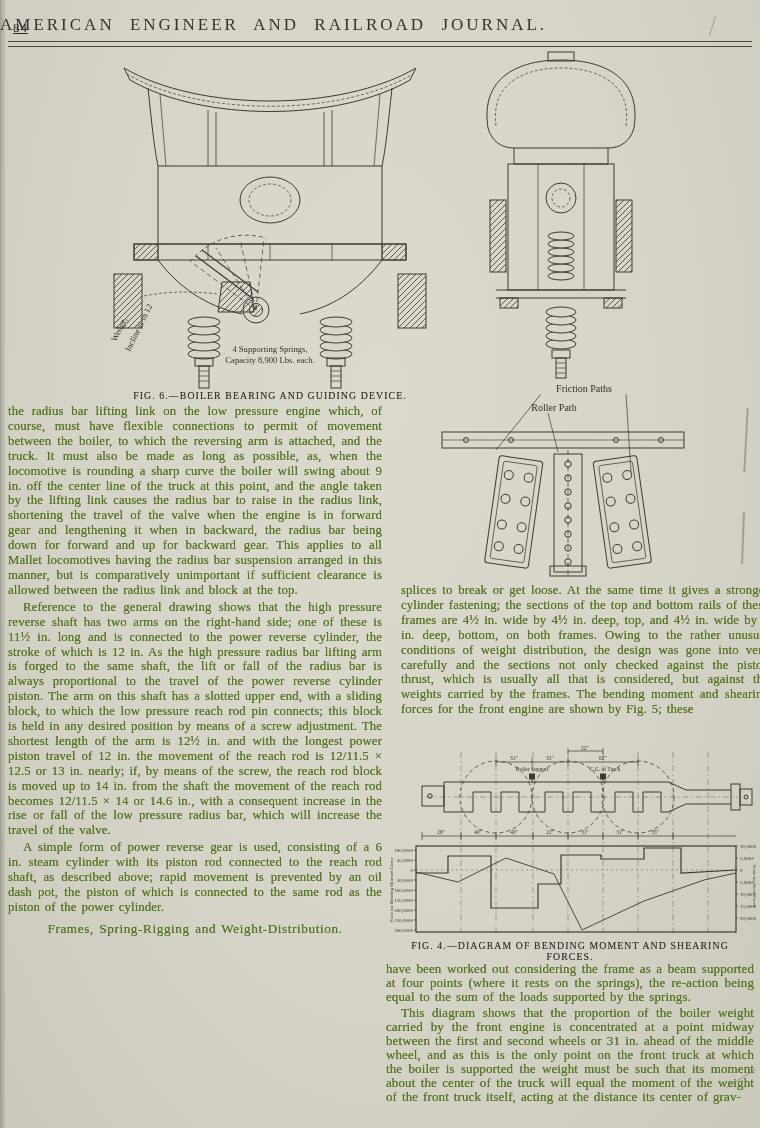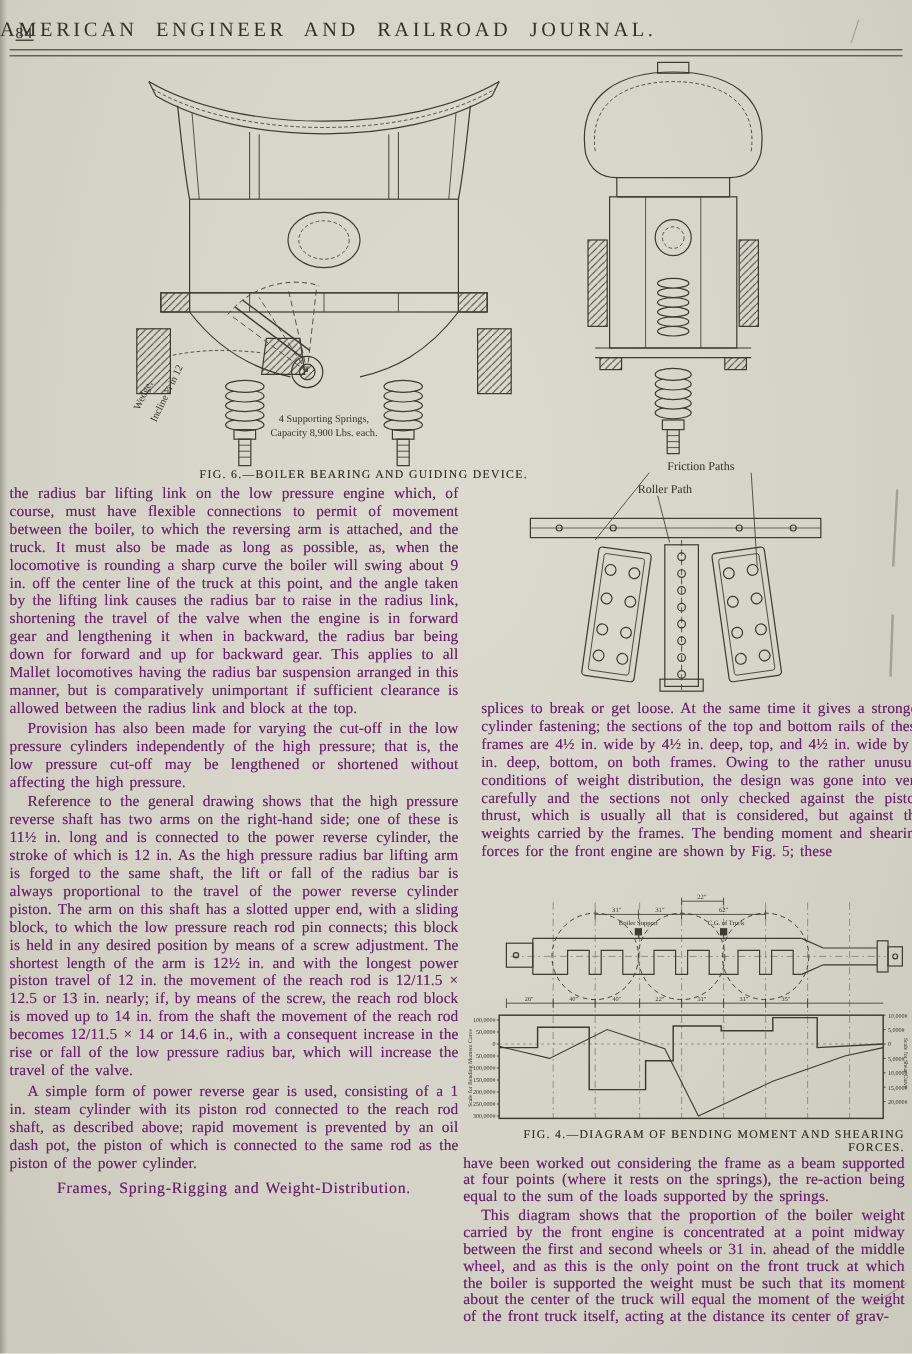--- a/index.html
+++ b/index.html
@@ -11,27 +11,27 @@
     color:#2b2a24;
   }
   .edge-shade{position:absolute;top:0;left:0;width:6px;height:1128px;
     background:linear-gradient(to right, rgba(70,68,58,.35), rgba(70,68,58,0));}
   .page-num{position:absolute;top:20px;left:13px;font-size:13px;letter-spacing:1px;text-decoration:underline;}
   .header-title{position:absolute;top:15px;left:0;width:100%;text-align:left;
     font-size:17px;letter-spacing:3px;word-spacing:8px;color:#34322a;}
   .rule-double{position:absolute;top:41px;left:8px;width:744px;height:4px;
     border-top:1.8px solid #4a483e;border-bottom:1px solid #4a483e;}
   .col{position:absolute;text-align:justify;font-size:12.8px;line-height:14.9px;
-    word-spacing:1.6px;letter-spacing:.1px;color:#701a75;
+    word-spacing:1.6px;letter-spacing:.1px;color:#4d7c0f;
     text-shadow:0 0 .4px rgba(43,42,36,.55);}
   .col p{margin:0 0 2px 0;text-indent:15px;}
   .col p.noindent{text-indent:0;}
   .subhead{font-weight:normal;text-align:center;text-indent:0 !important;
     margin:7px 0 5px 0 !important;font-size:13.2px;letter-spacing:.6px;}
-  .fig-caption{position:absolute;text-align:right;font-size:9.8px;
+  .fig-caption{position:absolute;text-align:center;font-size:9.8px;
     letter-spacing:1.1px;color:#33312a;text-shadow:0 0 .4px rgba(43,42,36,.5);}
   svg{position:absolute;overflow:visible;}
   svg text{font-family:"Liberation Serif", serif;fill:#33312a;}
   .mark{position:absolute;background:rgba(75,72,60,.35);}
 </style>
 </head>
 <body>
 
 <div class="edge-shade"></div>
 <div class="mark" style="left:745px;top:408px;width:1.5px;height:64px;transform:rotate(3deg);"></div>
@@ -194,23 +194,22 @@
     <circle cx="132" cy="168" r="3.2"></circle>
       <circle cx="132" cy="182" r="3.2"></circle>
     <rect x="114" y="186" width="36" height="10"></rect>
   </g>
   <text font-size="10" text-anchor="middle" x="148" y="12">Friction Paths</text>
   <text font-size="10" text-anchor="middle" x="118" y="31">Roller Path</text>
 </svg>
 
 <div class="col" style="left:8px;top:404px;width:374px;">
   <p class="noindent">the radius bar lifting link on the low pressure engine which, of course, must have flexible connections to permit of movement between the boiler, to which the reversing arm is attached, and the truck.  It must also be made as long as possible, as, when the locomotive is rounding a sharp curve the boiler will swing about 9 in. off the center line of the truck at this point, and the angle taken by the lifting link causes the radius bar to raise in the radius link, shortening the travel of the valve when the engine is in forward gear and lengthening it when in backward, the radius bar being down for forward and up for backward gear.  This applies to all Mallet locomotives having the radius bar suspension arranged in this manner, but is comparatively unimportant if sufficient clearance is allowed between the radius link and block at the top.</p>
-  <p>Provision has also been made for varying the cut-off in the low pressure cylinders independently of the high pressure; that is, the low pressure cut-off may be lengthened or shortened without affecting the high pressure.</p>
   <p>Reference to the general drawing shows that the high pressure reverse shaft has two arms on the right-hand side; one of these is 11½ in. long and is connected to the power reverse cylinder, the stroke of which is 12 in.  As the high pressure radius bar lifting arm is forged to the same shaft, the lift or fall of the radius bar is always proportional to the travel of the power reverse cylinder piston.  The arm on this shaft has a slotted upper end, with a sliding block, to which the low pressure reach rod pin connects; this block is held in any desired position by means of a screw adjustment.  The shortest length of the arm is 12½ in. and with the longest power piston travel of 12 in. the movement of the reach rod is 12/11.5 × 12.5 or 13 in. nearly; if, by means of the screw, the reach rod block is moved up to 14 in. from the shaft the movement of the reach rod becomes 12/11.5 × 14 or 14.6 in., with a consequent increase in the rise or fall of the low pressure radius bar, which will increase the travel of the valve.</p>
-  <p>A simple form of power reverse gear is used, consisting of a 1 in. steam cylinder with its piston rod connected to the reach rod shaft, as described above; rapid movement is prevented by an oil dash pot, the piston of which is connected to the same rod as the piston of the power cylinder.</p>
+  <p>A simple form of power reverse gear is used, consisting of a 6 in. steam cylinder with its piston rod connected to the reach rod shaft, as described above; rapid movement is prevented by an oil dash pot, the piston of which is connected to the same rod as the piston of the power cylinder.</p>
   <p class="subhead">Frames, Spring-Rigging and Weight-Distribution.</p>
 </div>
 
 <div class="col" style="left:401px;top:583px;width:368px;">
   <p class="noindent">splices to break or get loose.  At the same time it gives a stronger cylinder fastening; the sections of the top and bottom rails of these frames are 4½ in. wide by 4½ in. deep, top, and 4½ in. wide by 3 in. deep, bottom, on both frames.  Owing to the rather unusual conditions of weight distribution, the design was gone into very carefully and the sections not only checked against the piston thrust, which is usually all that is considered, but against the weights carried by the frames.  The bending moment and shearing forces for the front engine are shown by Fig. 5; these</p>
 </div>
 
 <svg style="left:386px;top:742px;" width="372" height="196" viewBox="0 0 372 196">
 
   <g stroke="#76746a" stroke-width="0.6" stroke-dasharray="6,3,1.5,3" fill="none">

